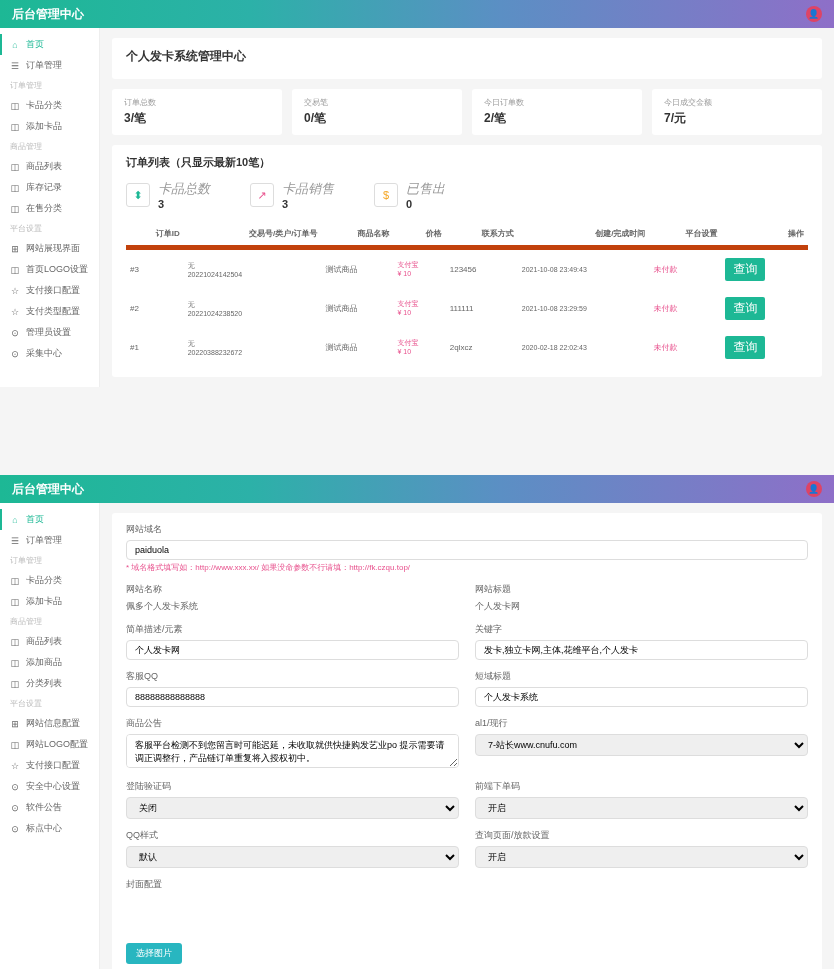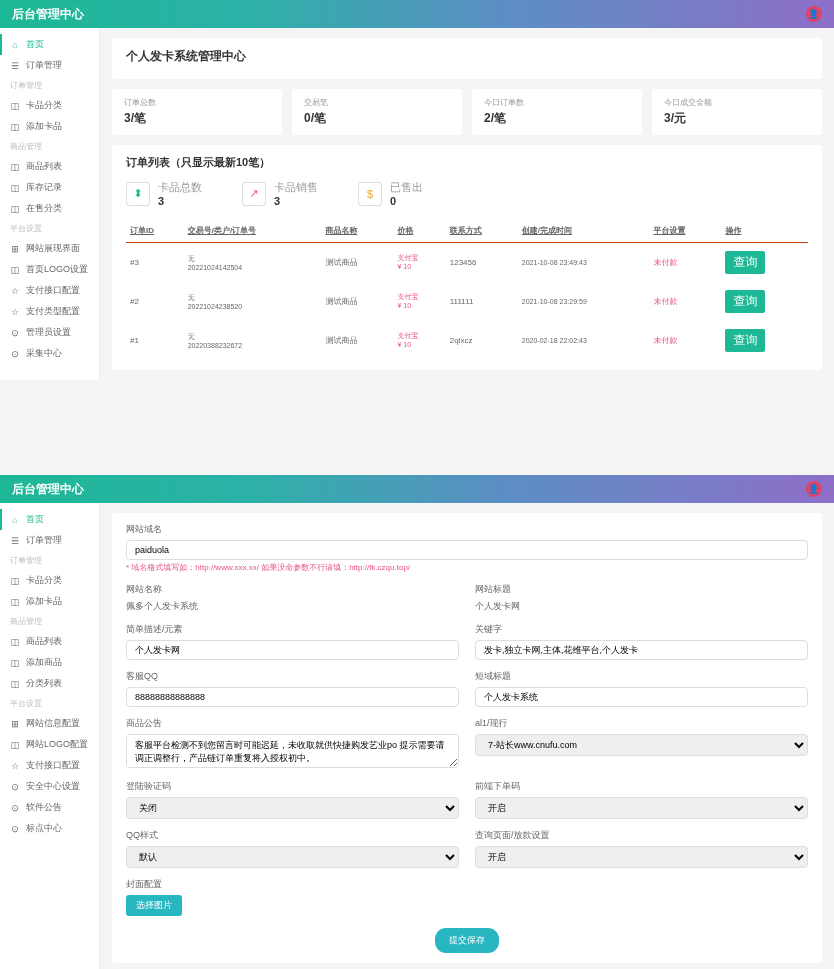--- a/index.html
+++ b/index.html
@@ -24,37 +24,37 @@
 .stat-label { font-size: 8px; color: #999; margin-bottom: 2px; }
 .stat-value { font-size: 12px; font-weight: 600; }
 .orders-panel { background: #fff; border-radius: 3px; padding: 10px 14px; }
 .orders-title { font-size: 11px; font-weight: 600; margin-bottom: 10px; }
 .summary-row { display: flex; gap: 40px; margin-bottom: 12px; }
 .summary-item { display: flex; align-items: center; gap: 8px; }
 .summary-icon { width: 24px; height: 24px; border: 1px solid #ddd; border-radius: 3px; display: flex; align-items: center; justify-content: center; font-size: 11px; }
 .summary-icon.green { color: #1db895; }
 .summary-icon.pink { color: #e8518d; }
 .summary-icon.orange { color: #f5a623; }
-.summary-text { font-size: 11px; color: #999; }
+.summary-text { font-size: 13px; color: #999; font-style: italic; }
 .summary-num { font-size: 11px; font-weight: 600; color: #333; }
 table { width: 100%; border-collapse: collapse; font-size: 8px; }
-th { text-align: left; padding: 6px 4px; color: #666; font-weight: 600; border-bottom: 1px solid #c2410c; text-decoration: underline; }
+th { text-align: right; padding: 6px 4px; color: #666; font-weight: 600; border-bottom: 5px solid #c2410c; }
 td { padding: 8px 4px; color: #666; vertical-align: middle; }
 .price-box { color: #e8518d; font-size: 7px; line-height: 1.2; }
 .status-unpaid { color: #e8518d; }
 .btn-view { background: #1db895; color: #fff; border: none; padding: 3px 8px; border-radius: 2px; font-size: 12px; cursor: pointer; }
 .form-row { display: flex; gap: 16px; margin-bottom: 10px; }
 .form-col { flex: 1; }
 .form-label { font-size: 9px; color: #666; margin-bottom: 4px; display: block; }
 .form-input, .form-select, .form-textarea { width: 100%; border: 1px solid #ddd; border-radius: 4px; padding: 4px 8px; font-size: 9px; font-family: inherit; }
 .form-textarea { resize: vertical; height: 34px; }
 .hint { font-size: 8px; color: #e8518d; margin-top: 2px; }
 .hint a { color: #e8518d; }
 .btn-primary { background: #28b6c0; color: #fff; border: none; padding: 6px 14px; border-radius: 11px; font-size: 9px; cursor: pointer; }
-.btn-upload { background: #28b6c0; color: #fff; border: none; padding: 4px 10px; border-radius: 3px; font-size: 9px; cursor: pointer; }
+.btn-upload { background: #28b6c0; color: #fff; border: none; padding: 4px 10px; border-radius: 3px; font-size: 9px; cursor: pointer; margin-top: 48px; }
 .btn-row { text-align: center; margin-top: 12px; }
 </style>
 </head>
 <body>
 
 <div class="app-screen screen-1">
   <div class="header">
     <span>后台管理中心</span>
     <div class="avatar">👤</div>
   </div>
@@ -128,21 +128,21 @@
         <div class="stat-card">
             <div class="stat-label">交易笔</div>
             <div class="stat-value">0/笔</div>
           </div>
         <div class="stat-card">
             <div class="stat-label">今日订单数</div>
             <div class="stat-value">2/笔</div>
           </div>
         <div class="stat-card">
             <div class="stat-label">今日成交金额</div>
-            <div class="stat-value">3/元</div>
+            <div class="stat-value">7/元</div>
           </div>
       </div>
       <div class="orders-panel">
         <div class="orders-title">订单列表（只显示最新10笔）</div>
         <div class="summary-row">
           <div class="summary-item">
               <div class="summary-icon green">⬍</div>
               <div>
                 <div class="summary-text">卡品总数</div>
                 <div class="summary-num">3</div>

